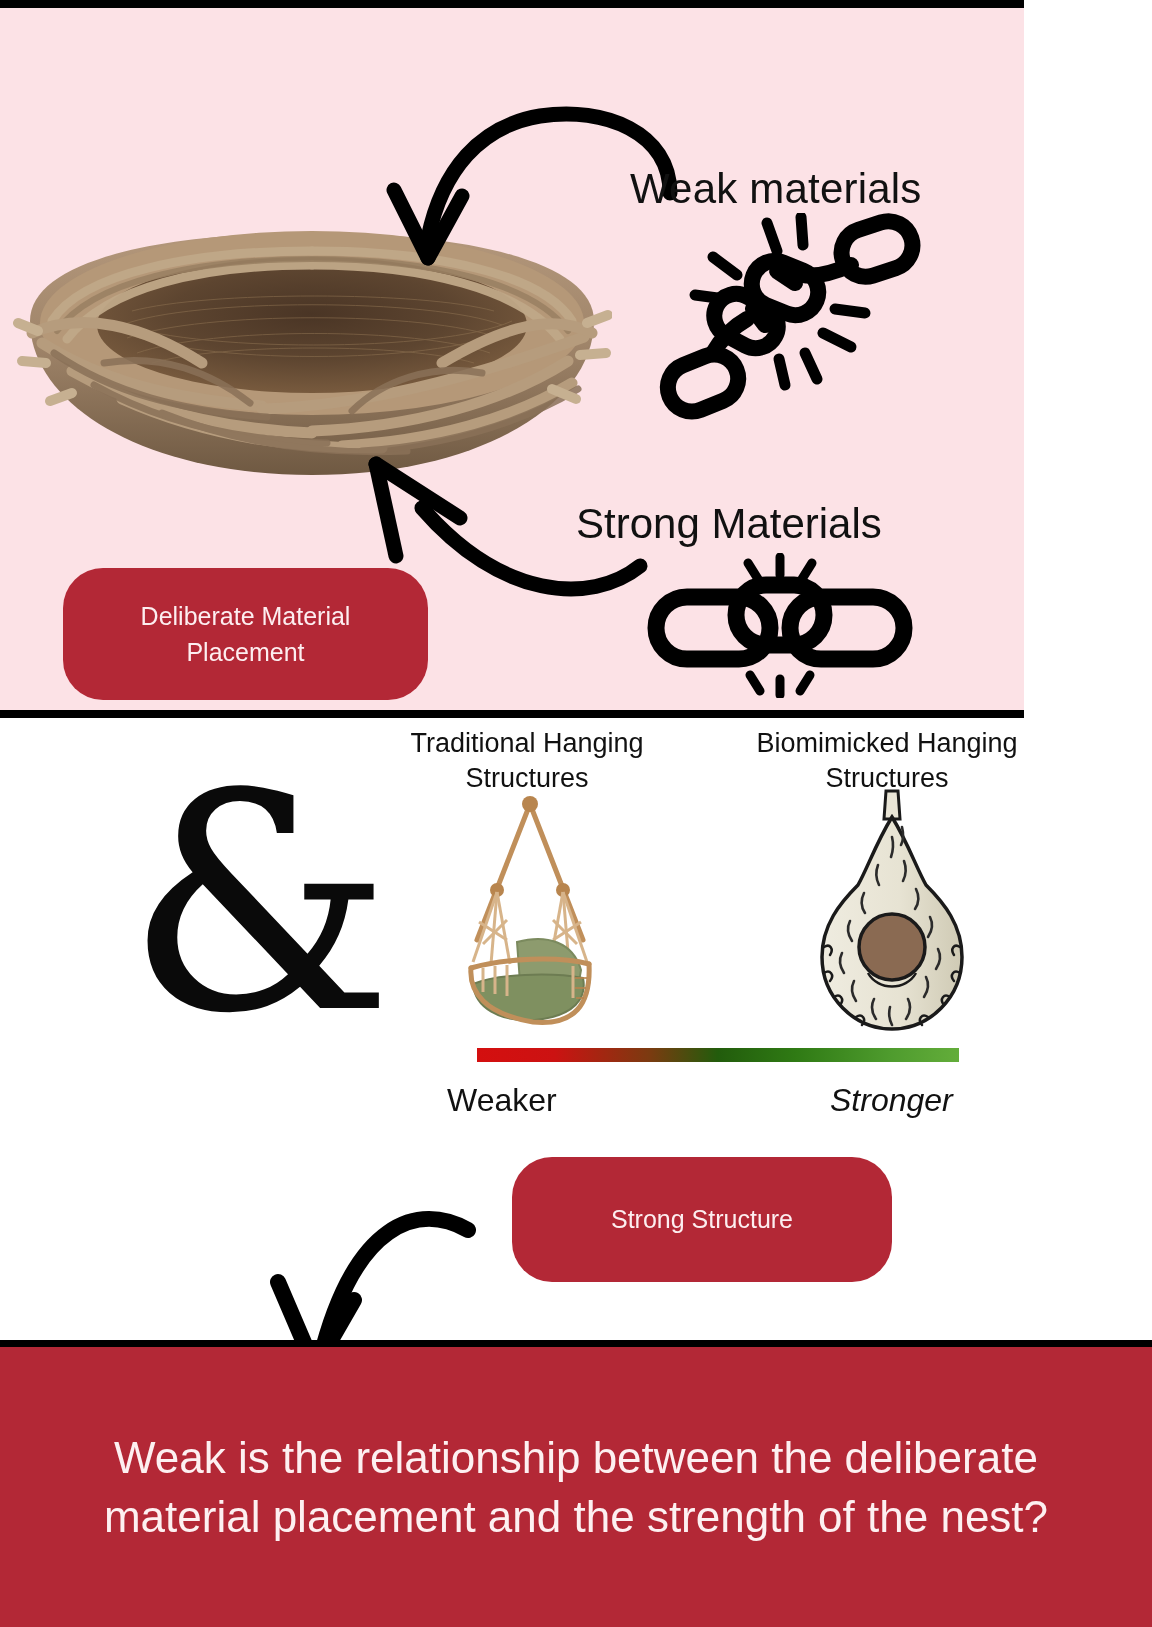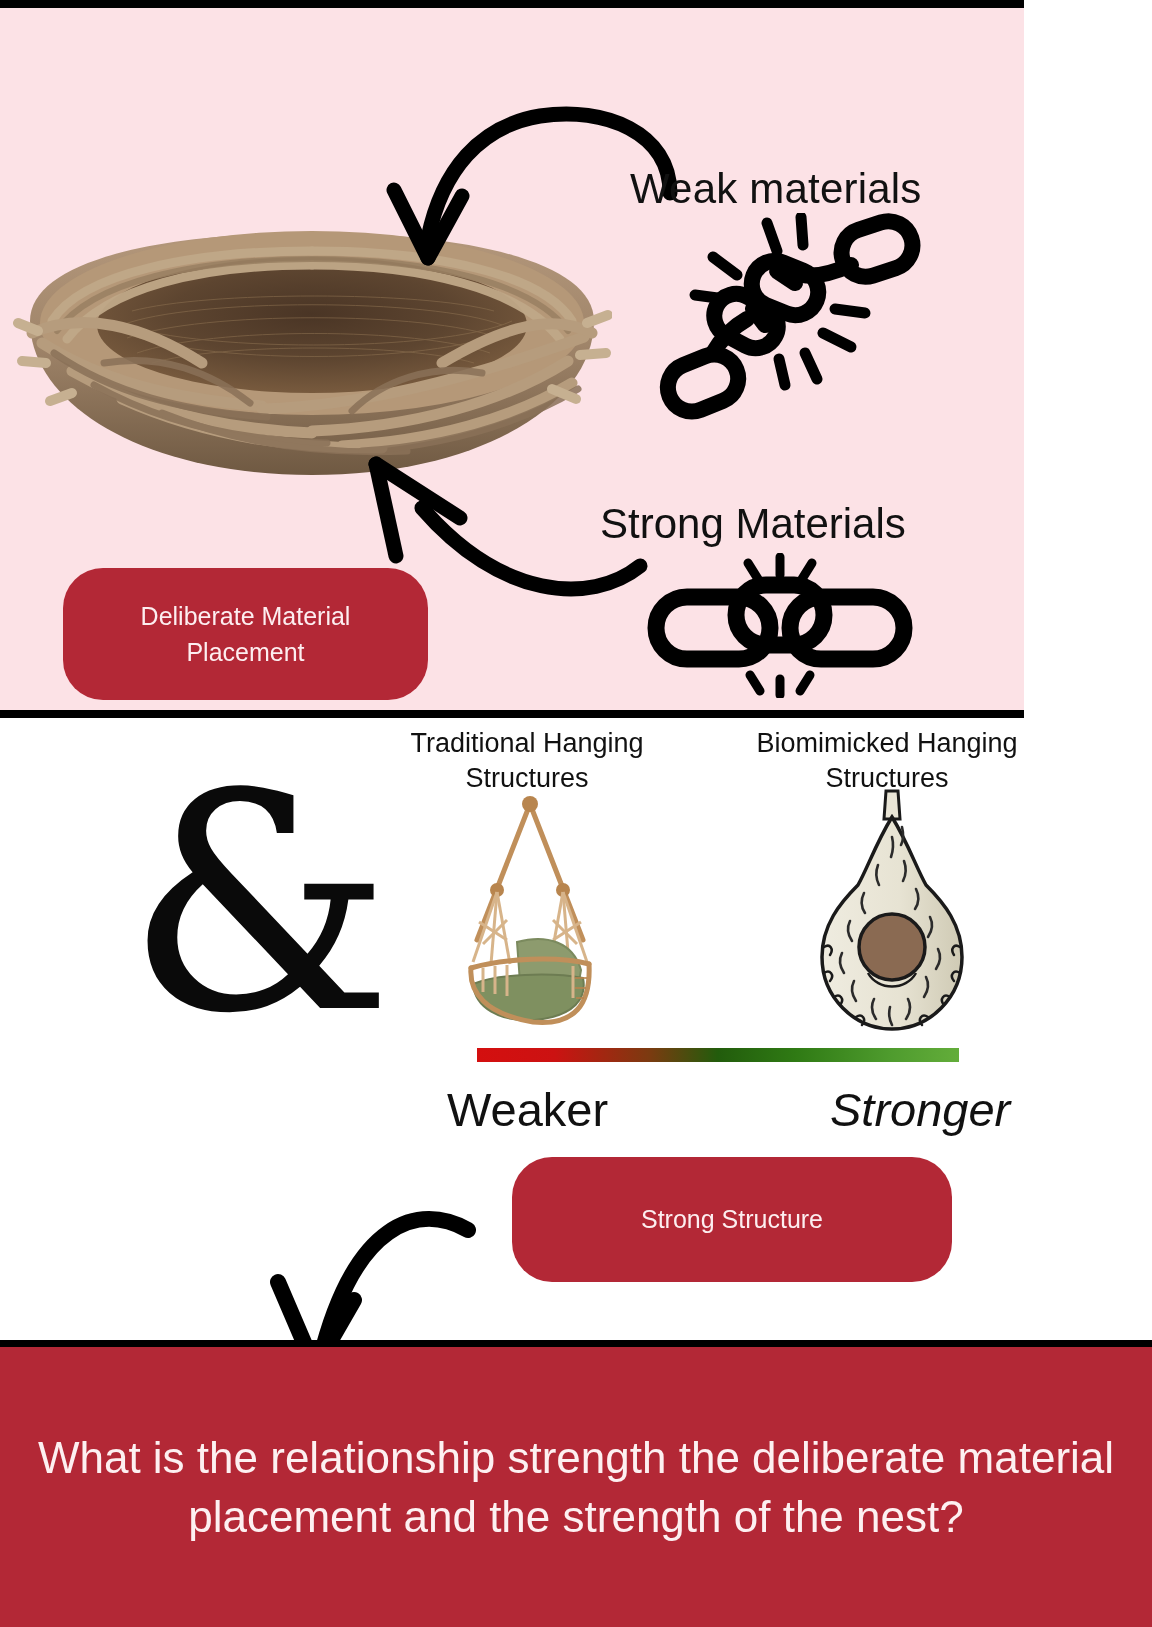--- a/index.html
+++ b/index.html
@@ -47,21 +47,21 @@
     left: 630px;
     top: 157px;
     font-size: 42px;
     color: #111;
     letter-spacing: 0.2px;
     white-space: nowrap;
     font-family: "Liberation Sans", sans-serif;
   }
   .label-strong {
     position: absolute;
-    left: 600px;
+    left: 576px;
     top: 492px;
     font-size: 42px;
     color: #111;
     white-space: nowrap;
     font-family: "Liberation Sans", sans-serif;
   }
 
   .broken-chain {
     position: absolute;
     left: 655px;
@@ -174,33 +174,33 @@
         #cc1212 16%,
         #7a3b10 36%,
         #225c0c 50%,
         #2f7a14 66%,
         #4f9c2e 86%,
         #63ad3a 100%);
   }
 
   .scale-label {
     position: absolute;
-    font-size: 47px;
+    font-size: 32px;
     color: #111;
     font-family: "Liberation Sans", sans-serif;
     white-space: nowrap;
   }
   .scale-weaker  { left: 447px; top: 1082px; }
   .scale-stronger{ left: 830px; top: 1082px; font-style: italic; }
 
   .badge-strong {
     position: absolute;
     left: 512px;
     top: 1157px;
-    width: 440px;
+    width: 380px;
     height: 125px;
     font-size: 25px;
   }
 
   .arrow-to-question {
     position: absolute;
     left: 258px;
     top: 1160px;
     width: 230px;
     height: 215px;
@@ -503,16 +503,16 @@
 
   <div class="arrow-to-question">
     <svg viewBox="0 0 230 215" xmlns="http://www.w3.org/2000/svg" aria-hidden="true">
       <path d="M210,70 C160,42 96,62 62,200" stroke="#000" stroke-width="16" fill="none" stroke-linecap="round"></path>
       <path d="M20,122 L56,206" stroke="#000" stroke-width="16" fill="none" stroke-linecap="round"></path>
       <path d="M96,140 L58,206" stroke="#000" stroke-width="16" fill="none" stroke-linecap="round"></path>
     </svg>
   </div>
 
   <div class="question-banner">
-    <div class="question-text">What is the relationship strength the deliberate material placement and the strength of the nest?</div>
+    <div class="question-text">Weak is the relationship between the deliberate material placement and the strength of the nest?</div>
   </div>
 
 </div>
 
 </body></html>

